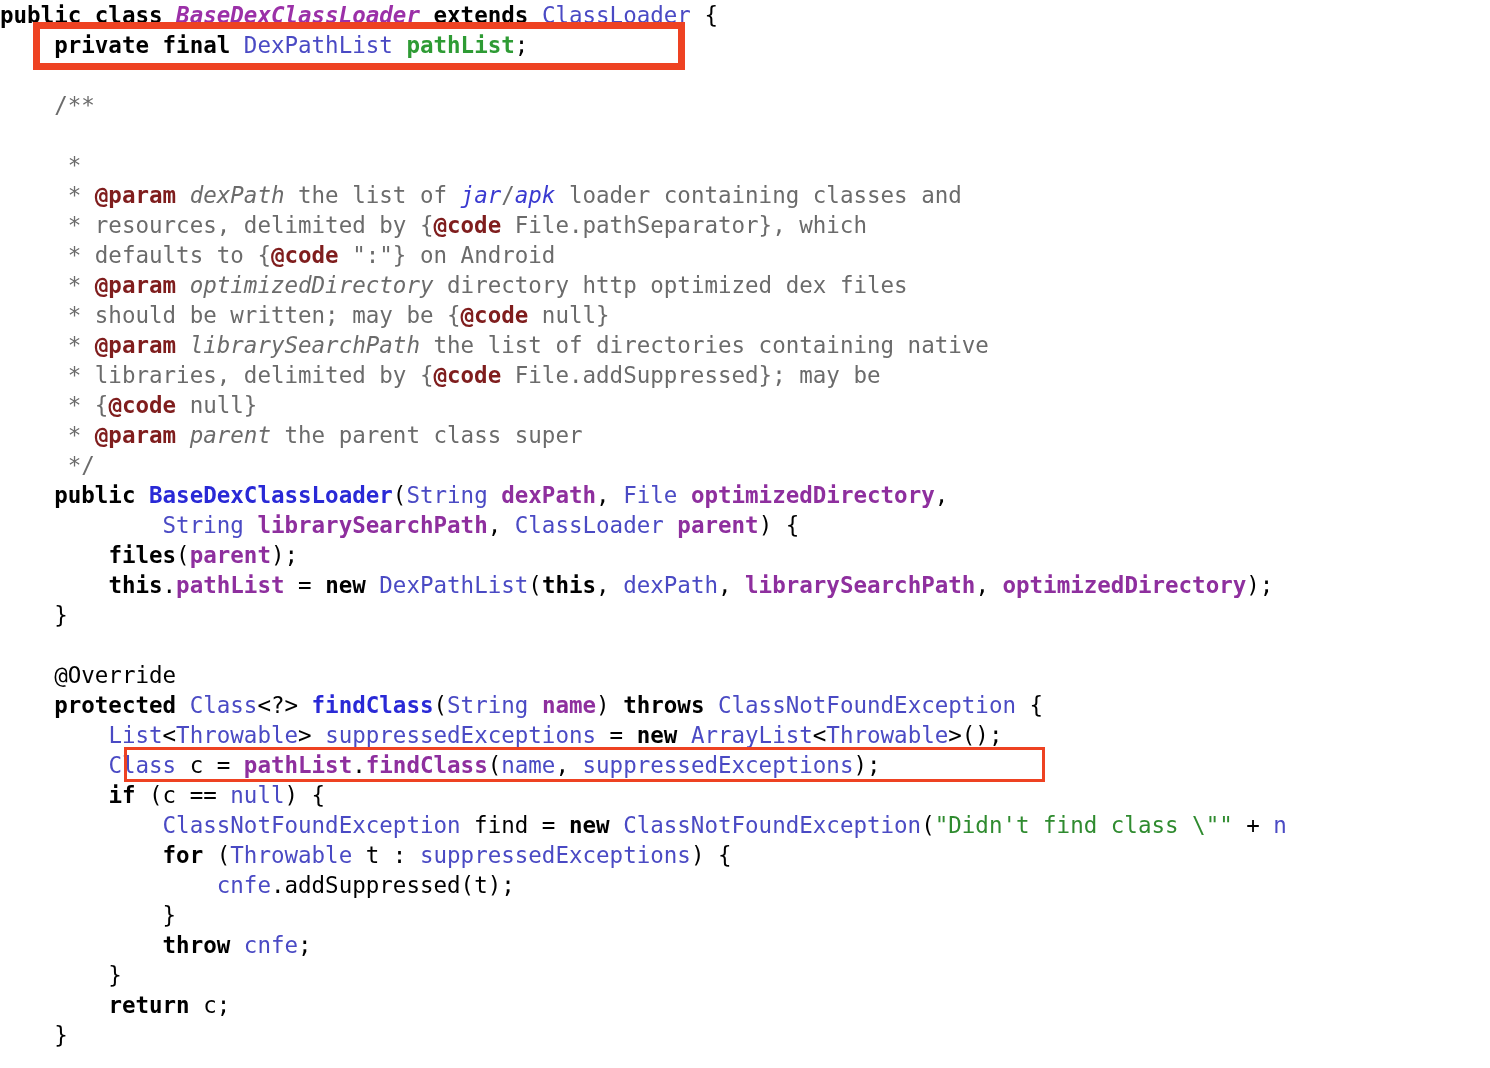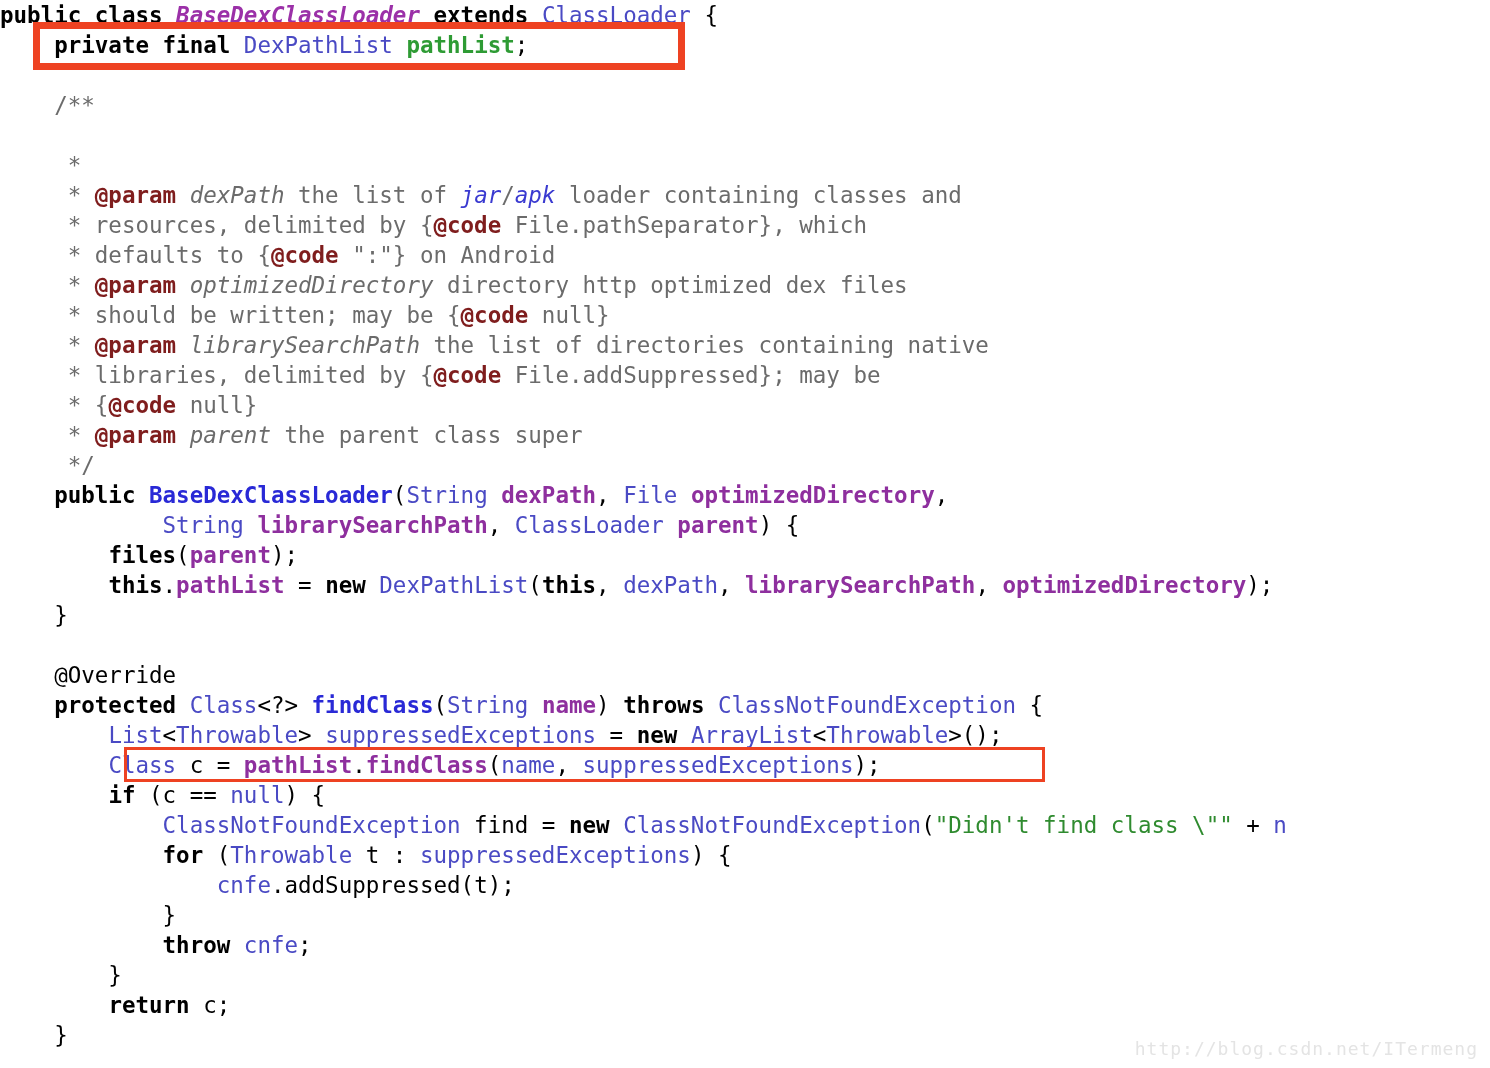--- a/index.html
+++ b/index.html
@@ -140,14 +140,13 @@
       <div class="ln"><span class="pln">            }</span></div>
       <div class="ln"><span class="pln">            </span><span class="kw">throw</span><span class="pln"> </span><span class="typ">cnfe</span><span class="pln">;</span></div>
       <div class="ln"><span class="pln">        }</span></div>
       <div class="ln"><span class="pln">        </span><span class="kw">return</span><span class="pln"> c;</span></div>
       <div class="ln"><span class="pln">    }</span></div>
     </div>
 
   <div class="hl-box" id="hl-field" style="border-color: rgb(238, 66, 34);"></div>
   <div class="hl-box" id="hl-findclass" style="border-color: rgb(238, 66, 34);"></div>
 
-  <div id="watermark">http://blog.csdn.net/ITermeng</div>
 </div>
 
 </body></html>

